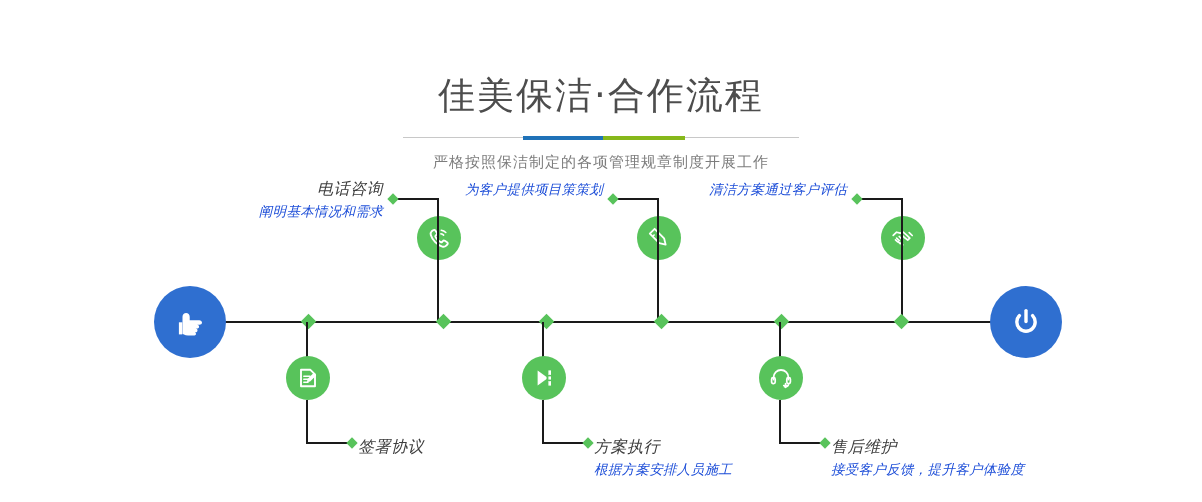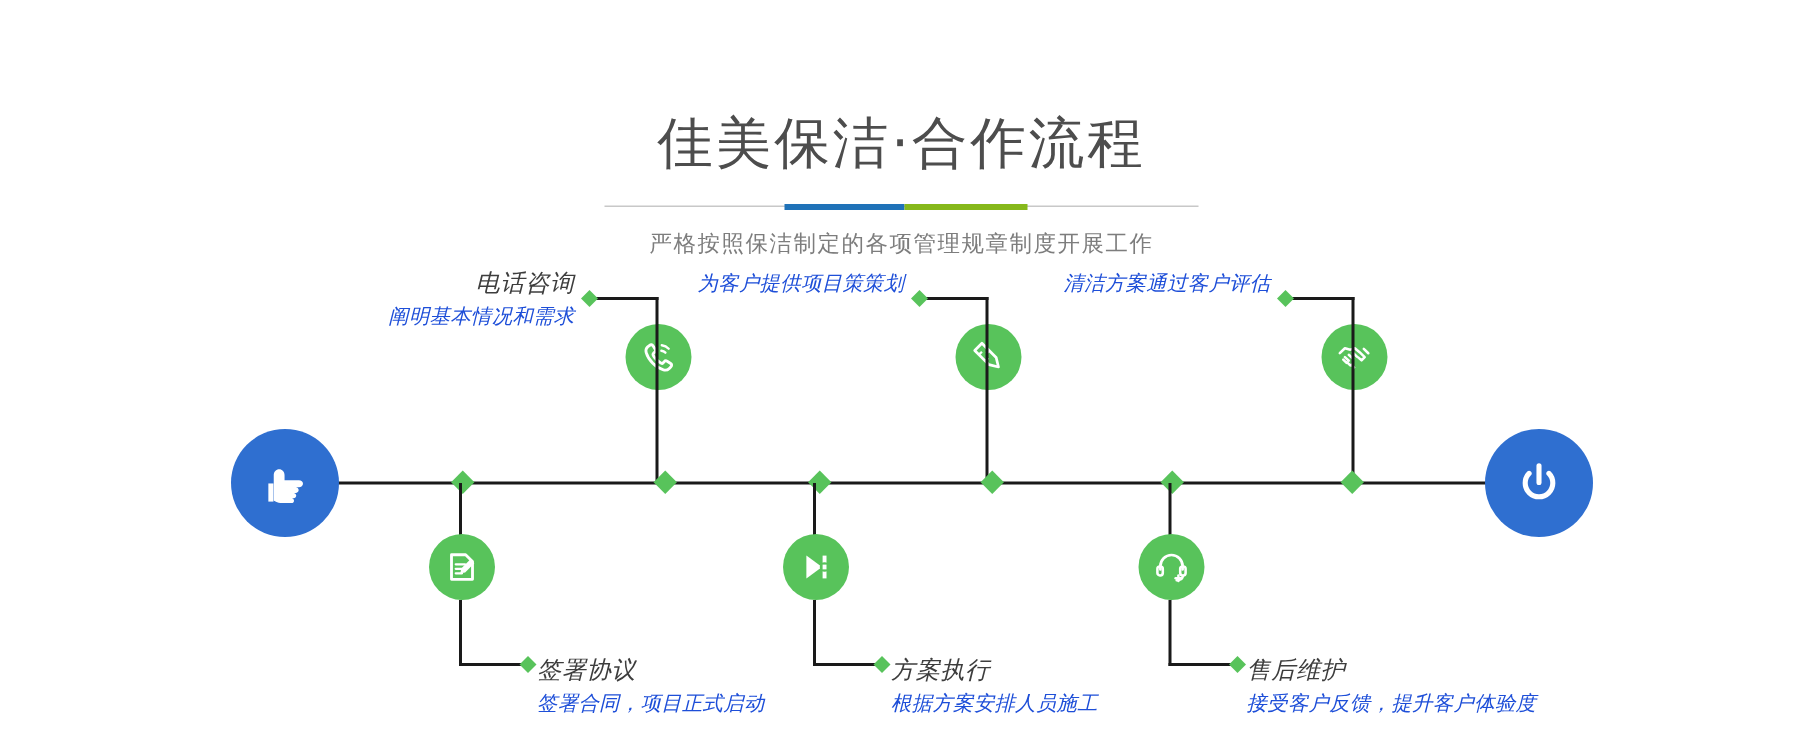--- a/index.html
+++ b/index.html
@@ -241,21 +241,20 @@
           <line x1="8.8" y1="17.2" x2="13" y2="17.2" stroke="#ffffff" stroke-width="1.5" stroke-linecap="round"></line>
           <path fill="#ffffff" d="M18.6 7.9l2.6 2.6-6.1 6.1-3.2.6.6-3.2z"></path>
         </svg>
       </span>
     </div>
     <div class="elbow-v" style="left:306px; top:250px; height:44px;"></div>
     <div class="elbow-h" style="left:306px; top:292px; width:46px;"></div>
     <div class="tip" style="left:348px; top:289px;"></div>
     <div class="label align-left" style="left:358px; top:272px; width:300px;">
       <div class="l-title">签署协议</div>
-      <div class="l-desc">签署合同，项目正式启动</div>
     </div>
 
     <div class="diamond" style="left:541px;"></div>
     <div class="stem" style="left:657px; top:110px; height:62px;"></div>
     <div class="icon-circle" style="left:637px; top:66px;">
       <span>
         <svg width="26" height="26" viewBox="0 0 26 26">
           <g transform="rotate(-45 13 13)">
             <path fill="none" stroke="#ffffff" stroke-width="1.8" stroke-linejoin="round" d="M9.6 3.4h6.8v13.4L13 22.4 9.6 16.8z"></path>
             <line x1="9.6" y1="7.4" x2="12.4" y2="7.4" stroke="#ffffff" stroke-width="1.5"></line>

